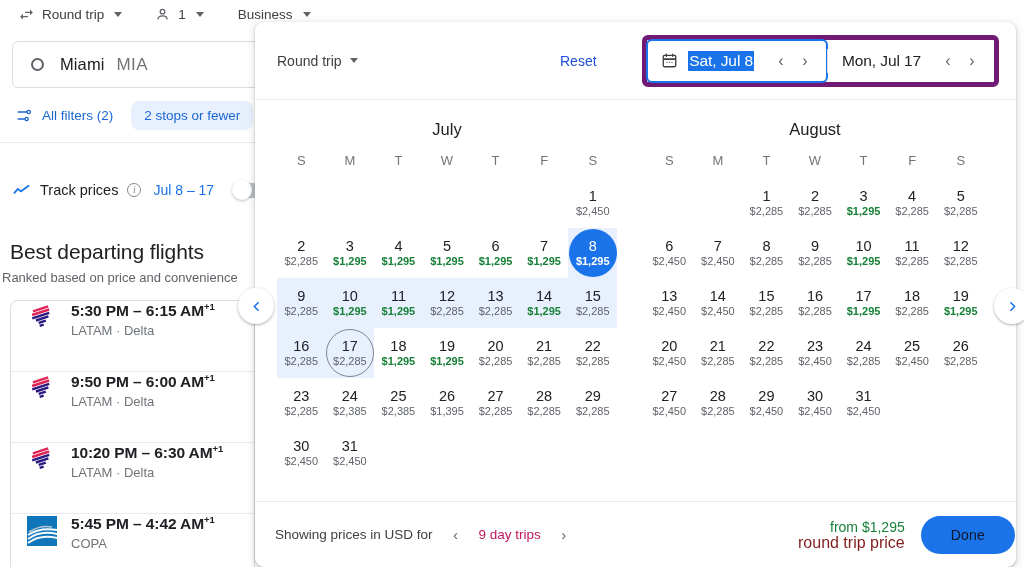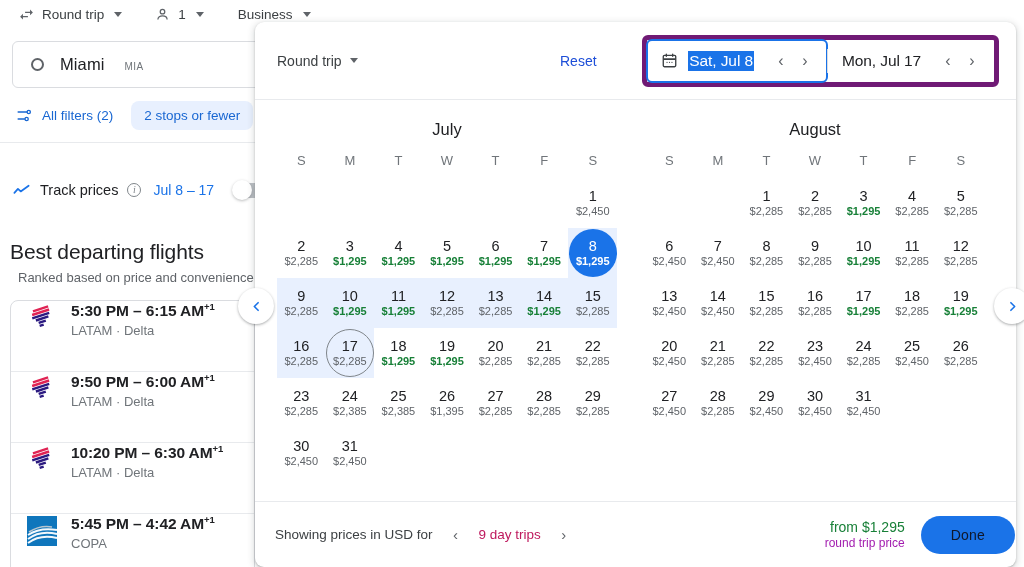--- a/index.html
+++ b/index.html
@@ -37,21 +37,21 @@
   
   .origin-field {
     position: absolute; left: 12px; top: 41px; width: 268px; height: 47px;
     border: 1px solid #dadce0; border-radius: 6px; background: #fff;
     display: flex; align-items: center; padding-left: 18px; gap: 16px;
   }
   .origin-dot {
     width: 13px; height: 13px; border: 2.2px solid #5f6368; border-radius: 50%;
   }
   .origin-city { font-size: 16.5px; color: #202124; letter-spacing: .1px; }
-  .origin-code { font-size: 10px; color: #70757a; margin-left: 20px; letter-spacing: .4px; }
+  .origin-code { font-size: 17px; color: #70757a; margin-left: 12px; letter-spacing: .4px; }
 
   
   .filter-row {
     position: absolute; left: 12px; top: 100px; height: 30px;
     display: flex; align-items: center; gap: 14px;
   }
   .all-filters {
     display: flex; align-items: center; gap: 9px; color: #1967d2;
     font-size: 13.5px; font-weight: 500; cursor: pointer; padding: 3px 4px;
   }
@@ -82,21 +82,21 @@
   }
   .toggle::after {
     content: ""; position: absolute; left: -1px; top: -3px;
     width: 20px; height: 20px; border-radius: 50%; background: #fff;
     box-shadow: 0 1px 3px rgba(60,64,67,.35);
   }
 
   
   .best-h { position: absolute; left: 10px; top: 240px; font-size: 21px; font-weight: 500; color: #202124; letter-spacing: -.1px;}
   .best-sub {
-    position: absolute; left: 18px; top: 270px; font-size: 13px; color: #5f6368;
+    position: absolute; left: 2px; top: 270px; font-size: 13px; color: #5f6368;
     display: flex; align-items: center; gap: 22px; justify-content: center;
   }
 
   
   .results {
     position: absolute; left: 10px; top: 300px; width: 245px;
     border: 1px solid #dadce0; border-top-left-radius: 8px; border-top-right-radius: 8px;
     background: #fff; overflow: hidden;
   }
   .flight-row {
@@ -193,21 +193,21 @@
     border-top: 1px solid #e8eaed; display: flex; align-items: center;
     padding: 0 1px 0 20px;
   }
   .foot-left { display: flex; align-items: center; gap: 12px; font-size: 13.5px; color: #3c4043; }
   .daytrips { display: flex; align-items: center; gap: 12px; }
   .daytrips .arw { font-size: 15px; }
   .dt-label { font-size: 13.5px; color: #be185d; }
   .foot-right { margin-left: auto; display: flex; align-items: center; gap: 16px; }
   .price-block { text-align: right; line-height: 16px; }
   .from-price { font-size: 14px; color: #188038; font-weight: 500; }
-  .rt-price { font-size: 12px; color: #a21caf; }
+  .rt-price { font-size: 16px; color: #7f1d1d; }
   .done-btn {
     background: #1a73e8; color: #0f172a; border: none; border-radius: 20px;
     height: 38px; padding: 0 30px; font-size: 14px; font-weight: 500;
     font-family: "Liberation Sans", sans-serif; cursor: pointer; letter-spacing: .2px; text-align: center;
   }
 
   
   .nav-circle {
     position: absolute; width: 36px; height: 36px; border-radius: 50%;
     background: #fff; box-shadow: 0 1px 3px rgba(60,64,67,.3), 0 1px 2px rgba(60,64,67,.15);

